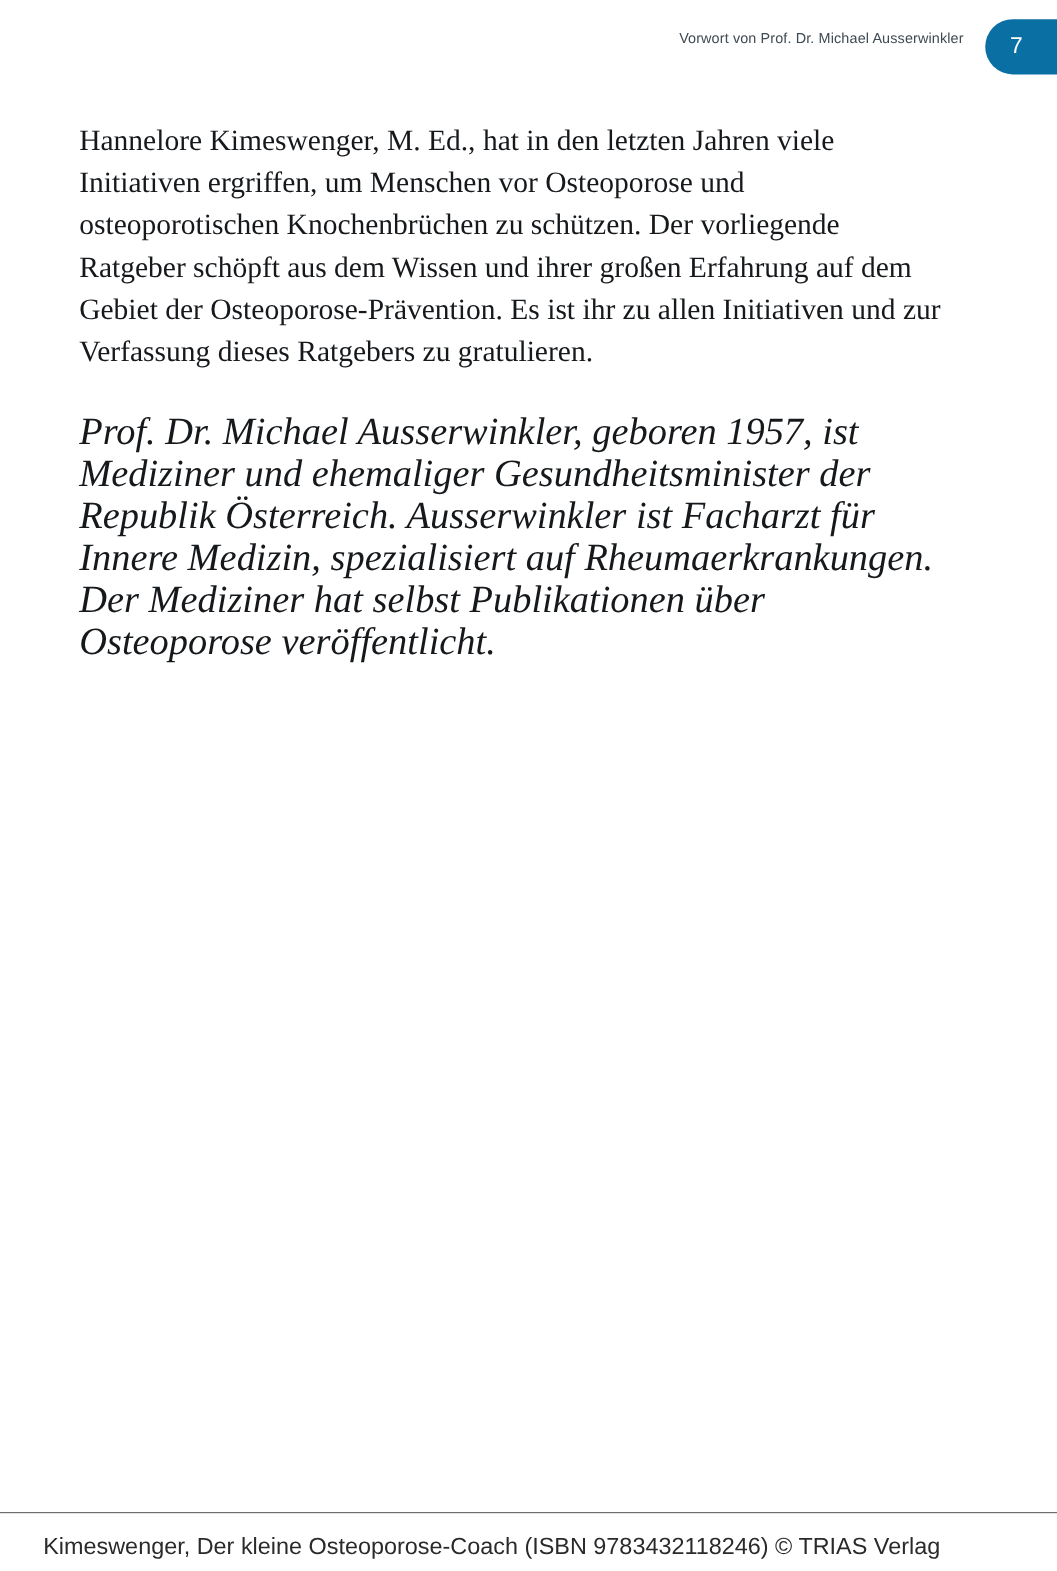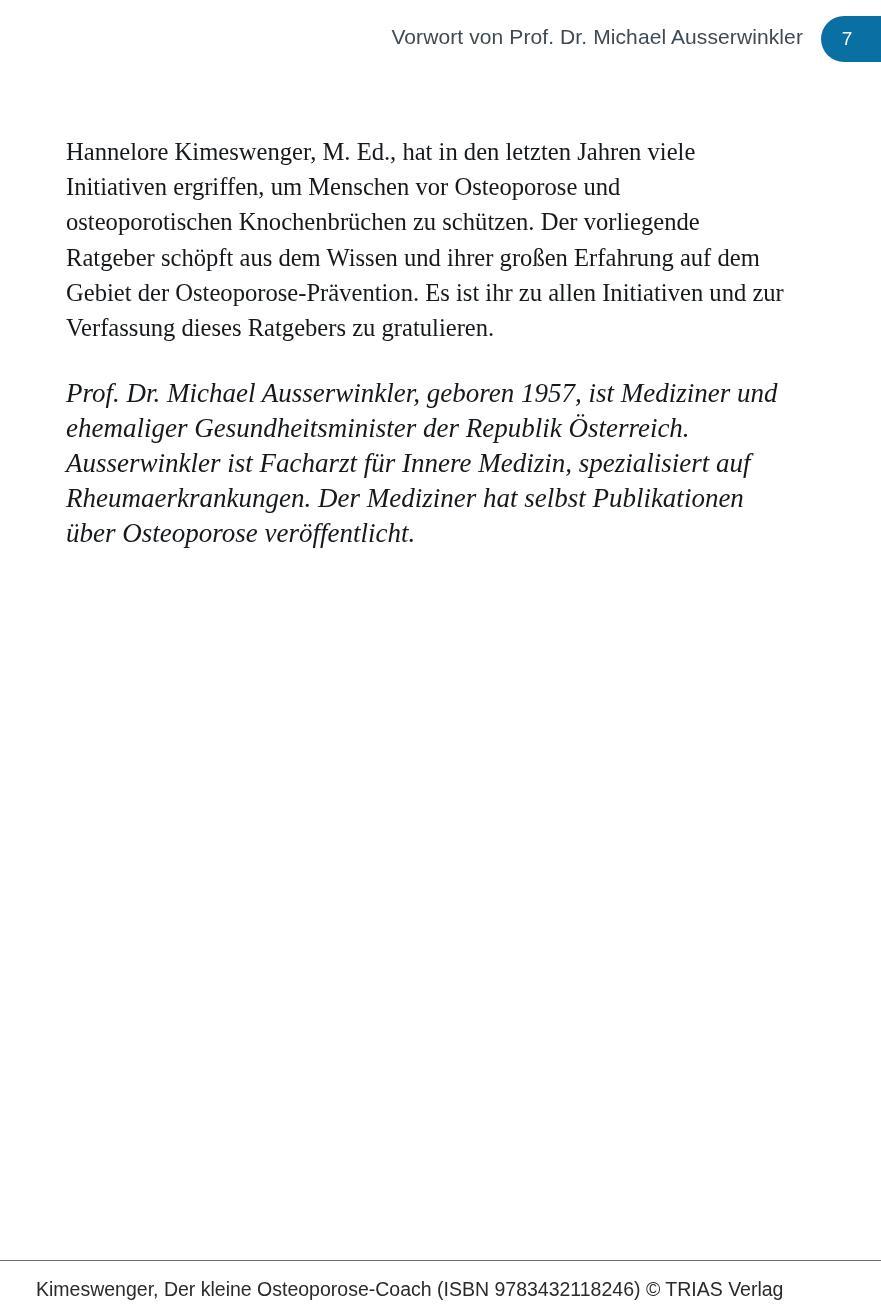--- a/index.html
+++ b/index.html
@@ -22,21 +22,21 @@
     top: 16px;
     right: 0;
     left: 0;
     height: 46px;
   }
   .running-head-text {
     position: absolute;
     right: 78px;
     top: 9px;
     font-family: "Liberation Sans", sans-serif;
-    font-size: 21px;
+    font-size: 12px;
     letter-spacing: 0.1px;
     color: #3f4a52;
     white-space: nowrap;
   }
   .page-number-badge {
     position: absolute;
     right: 0;
     top: 0;
     width: 60px;
     height: 46px;
@@ -53,33 +53,32 @@
     color: #ffffff;
     padding-right: 8px;
   }
 
   
   .content {
     position: absolute;
     left: 66px;
     top: 100px;
     width: 725px;
-    margin-top: 34px;
   }
   .para {
     font-size: 24.6px;
     line-height: 35.2px;
     color: #16191c;
     text-align: left;
     margin: 0 0 31px 0;
     hyphens: manual;
   }
   .para.italic {
     font-style: italic;
-    font-size: 27px;
+    font-size: 32px;
     line-height: 35px;
   }
 
   
   .footer-rule {
     position: absolute;
     left: 0;
     right: 0;
     bottom: 48px;
     height: 1px;

